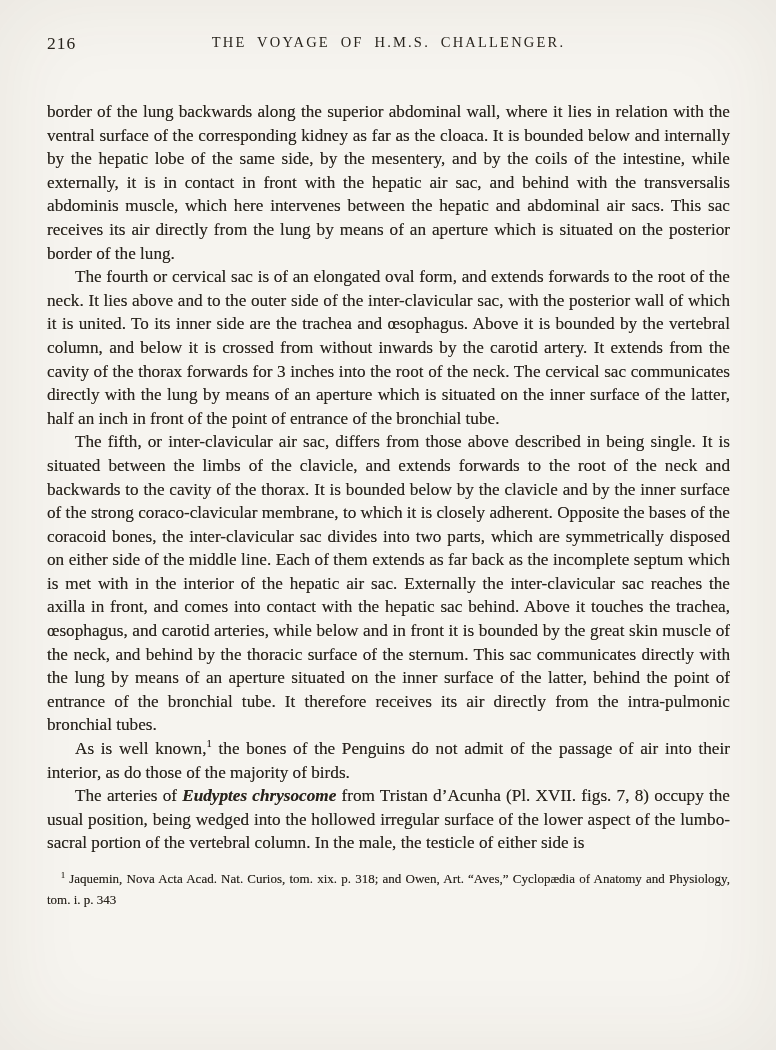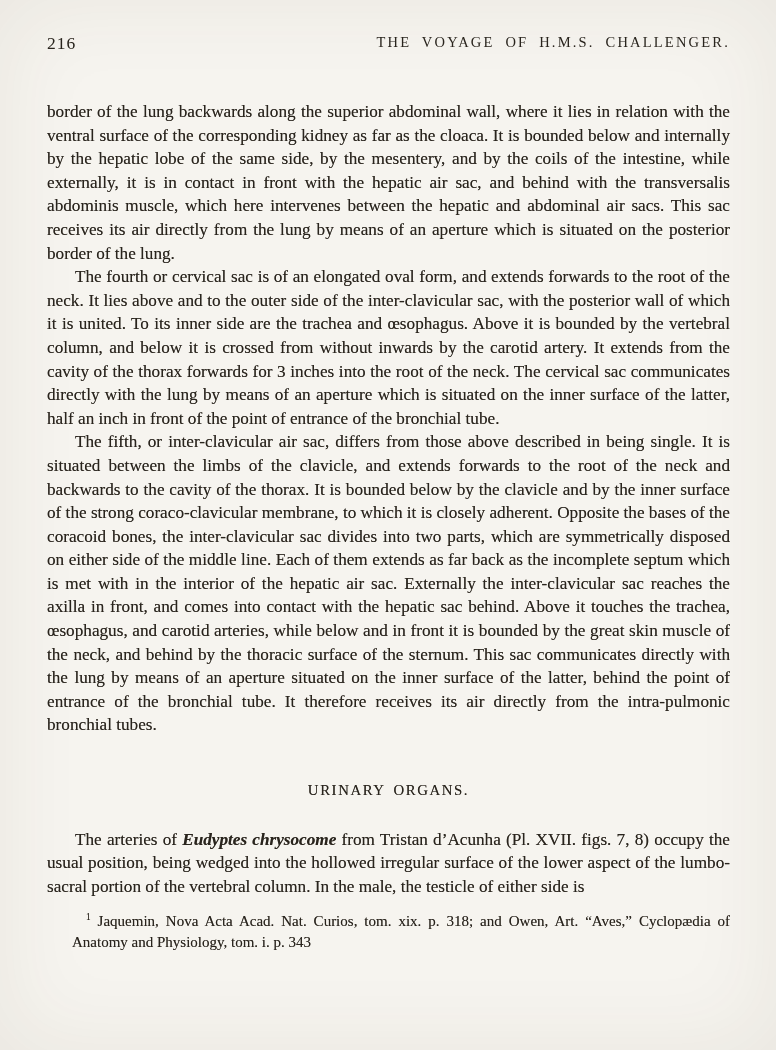--- a/index.html
+++ b/index.html
@@ -25,21 +25,21 @@
     margin-bottom: 26px;
   }
   .page-number {
     position: absolute;
     left: 0;
     top: 1px;
     font-size: 17.5px;
     letter-spacing: 1px;
   }
   .running-title {
-    text-align: right;
+    text-align: center;
     font-size: 14.5px;
     letter-spacing: 2.2px;
     word-spacing: 5px;
     padding-top: 2px;
     white-space: nowrap;
   }
   .body-text {
     font-size: 17.2px;
     line-height: 23.6px;
     text-align: justify;
@@ -65,25 +65,24 @@
     font-size: 0.62em;
     line-height: 0;
     vertical-align: super;
   }
   em {
     font-style: italic;
     font-weight: bold;
   }
   .footnote {
     margin-top: 13px;
-    font-size: 15px;
+    font-size: 13px;
     line-height: 21px;
     text-align: justify;
     text-shadow: 0 0 0.4px rgba(41, 36, 29, 0.5);
-    margin-left: 25px;
   }
   .footnote p {
     margin: 0;
     text-indent: 14px;
   }
 </style>
 </head>
 <body>
 
 <div class="page">
@@ -94,22 +93,22 @@
   </header>
 
   <main class="body-text">
 
     <p class="continuation">border of the lung backwards along the superior abdominal wall, where it lies in relation with the ventral surface of the corresponding kidney as far as the cloaca.  It is bounded below and internally by the hepatic lobe of the same side, by the mesentery, and by the coils of the intestine, while externally, it is in contact in front with the hepatic air sac, and behind with the transversalis abdominis muscle, which here intervenes between the hepatic and abdominal air sacs.  This sac receives its air directly from the lung by means of an aperture which is situated on the posterior border of the lung.</p>
 
     <p>The fourth or cervical sac is of an elongated oval form, and extends forwards to the root of the neck.  It lies above and to the outer side of the inter-clavicular sac, with the posterior wall of which it is united.  To its inner side are the trachea and œsophagus.  Above it is bounded by the vertebral column, and below it is crossed from without inwards by the carotid artery.  It extends from the cavity of the thorax forwards for 3 inches into the root of the neck.  The cervical sac communicates directly with the lung by means of an aperture which is situated on the inner surface of the latter, half an inch in front of the point of entrance of the bronchial tube.</p>
 
     <p>The fifth, or inter-clavicular air sac, differs from those above described in being single.  It is situated between the limbs of the clavicle, and extends forwards to the root of the neck and backwards to the cavity of the thorax.  It is bounded below by the clavicle and by the inner surface of the strong coraco-clavicular membrane, to which it is closely adherent.  Opposite the bases of the coracoid bones, the inter-clavicular sac divides into two parts, which are symmetrically disposed on either side of the middle line.  Each of them extends as far back as the incomplete septum which is met with in the interior of the hepatic air sac.  Externally the inter-clavicular sac reaches the axilla in front, and comes into contact with the hepatic sac behind.  Above it touches the trachea, œsophagus, and carotid arteries, while below and in front it is bounded by the great skin muscle of the neck, and behind by the thoracic surface of the sternum.  This sac communicates directly with the lung by means of an aperture situated on the inner surface of the latter, behind the point of entrance of the bronchial tube.  It therefore receives its air directly from the intra-pulmonic bronchial tubes.</p>
 
+    <p><span>As is well known,</span><sup>1</sup><span> the bones of the Penguins do not admit of the passage of air into their interior, as do those of the majority of birds.</span></p>
 
-    <h2 class="section-heading">URINARY ORGANS.</h2>
 
     <p><span>The arteries of </span><em>Eudyptes chrysocome</em><span> from Tristan d’Acunha (Pl. XVII. figs. 7, 8) occupy the usual position, being wedged into the hollowed irregular surface of the lower aspect of the lumbo-sacral portion of the vertebral column.  In the male, the testicle of either side is</span></p>
 
   </main>
 
   <footer class="footnote">
     <p><sup>1</sup><span> Jaquemin, Nova Acta Acad. Nat. Curios, tom. xix. p. 318; and Owen, Art. “Aves,” Cyclopædia of Anatomy and Physiology, tom. i. p. 343</span></p>
   </footer>
 
 </div>

